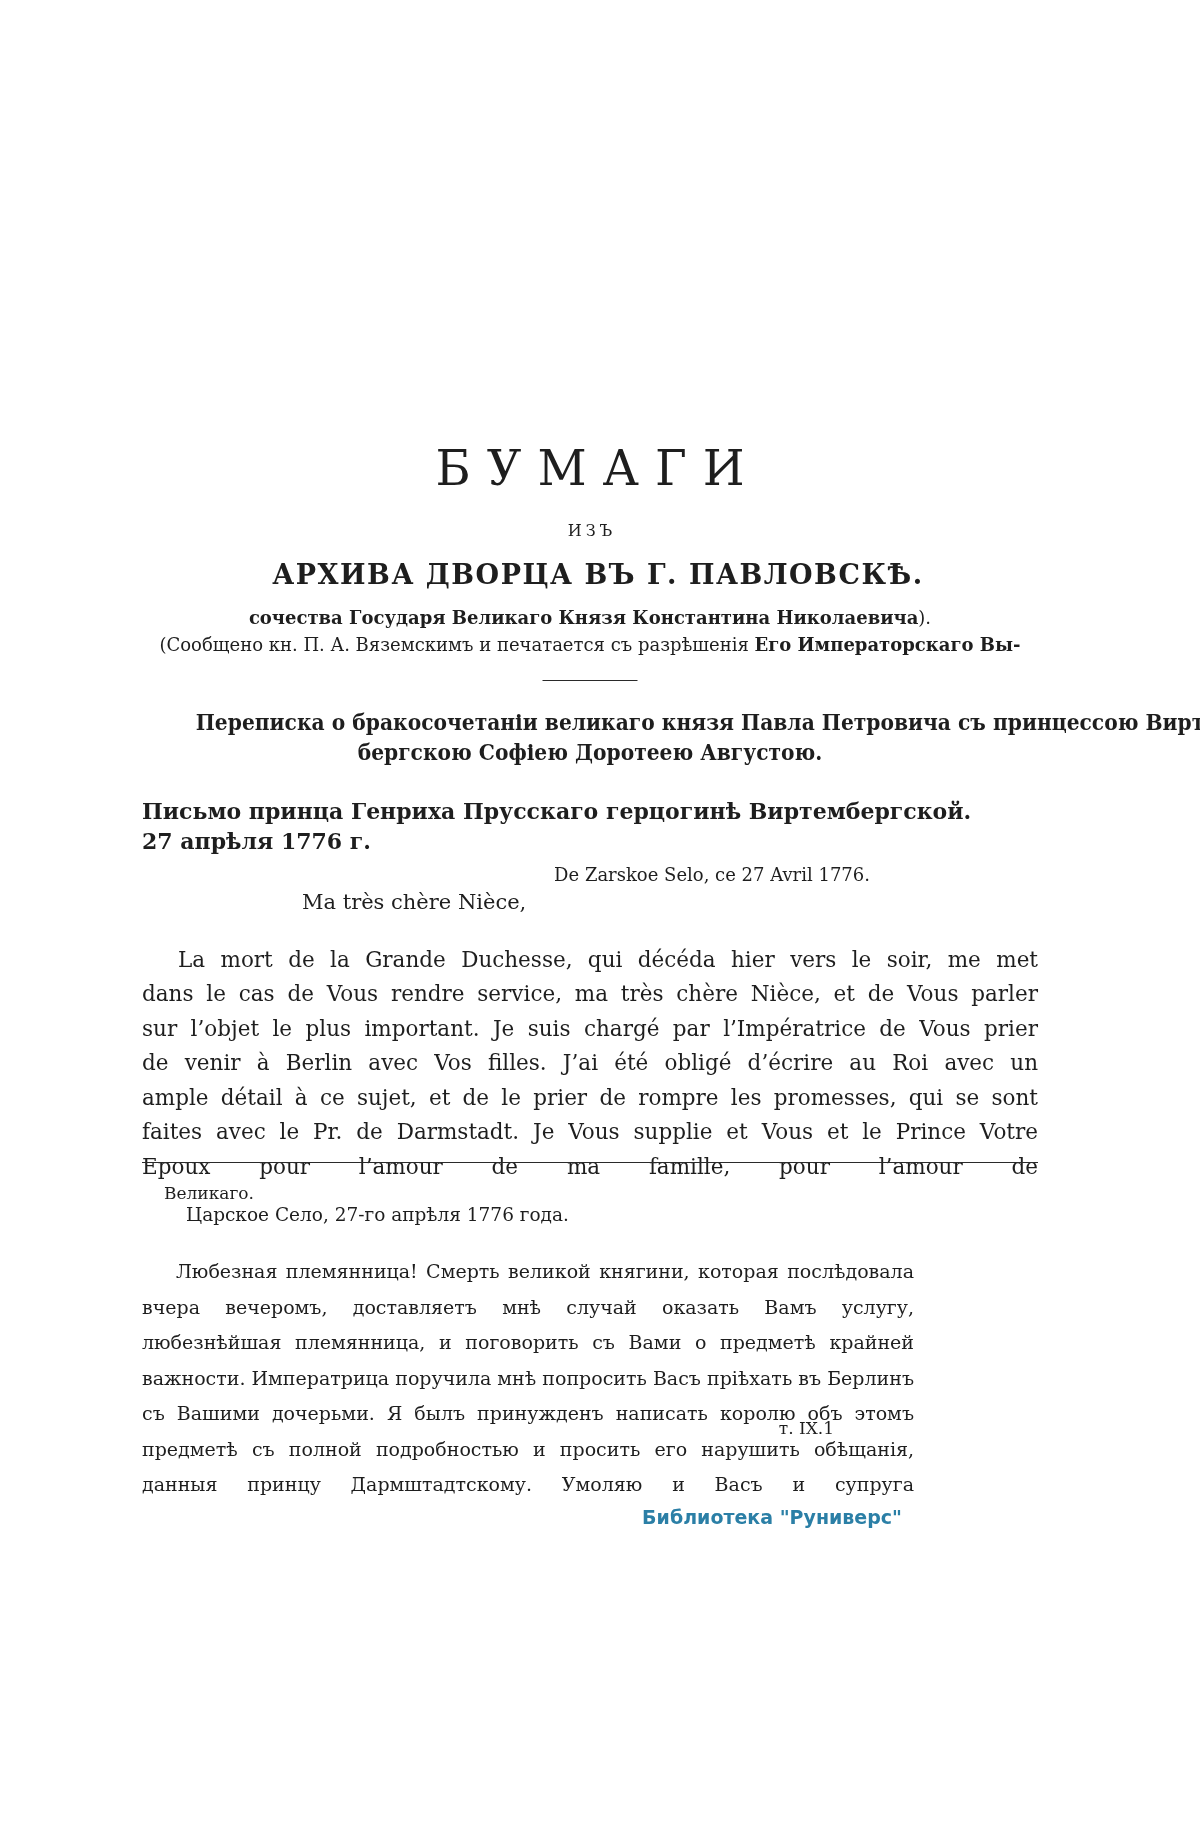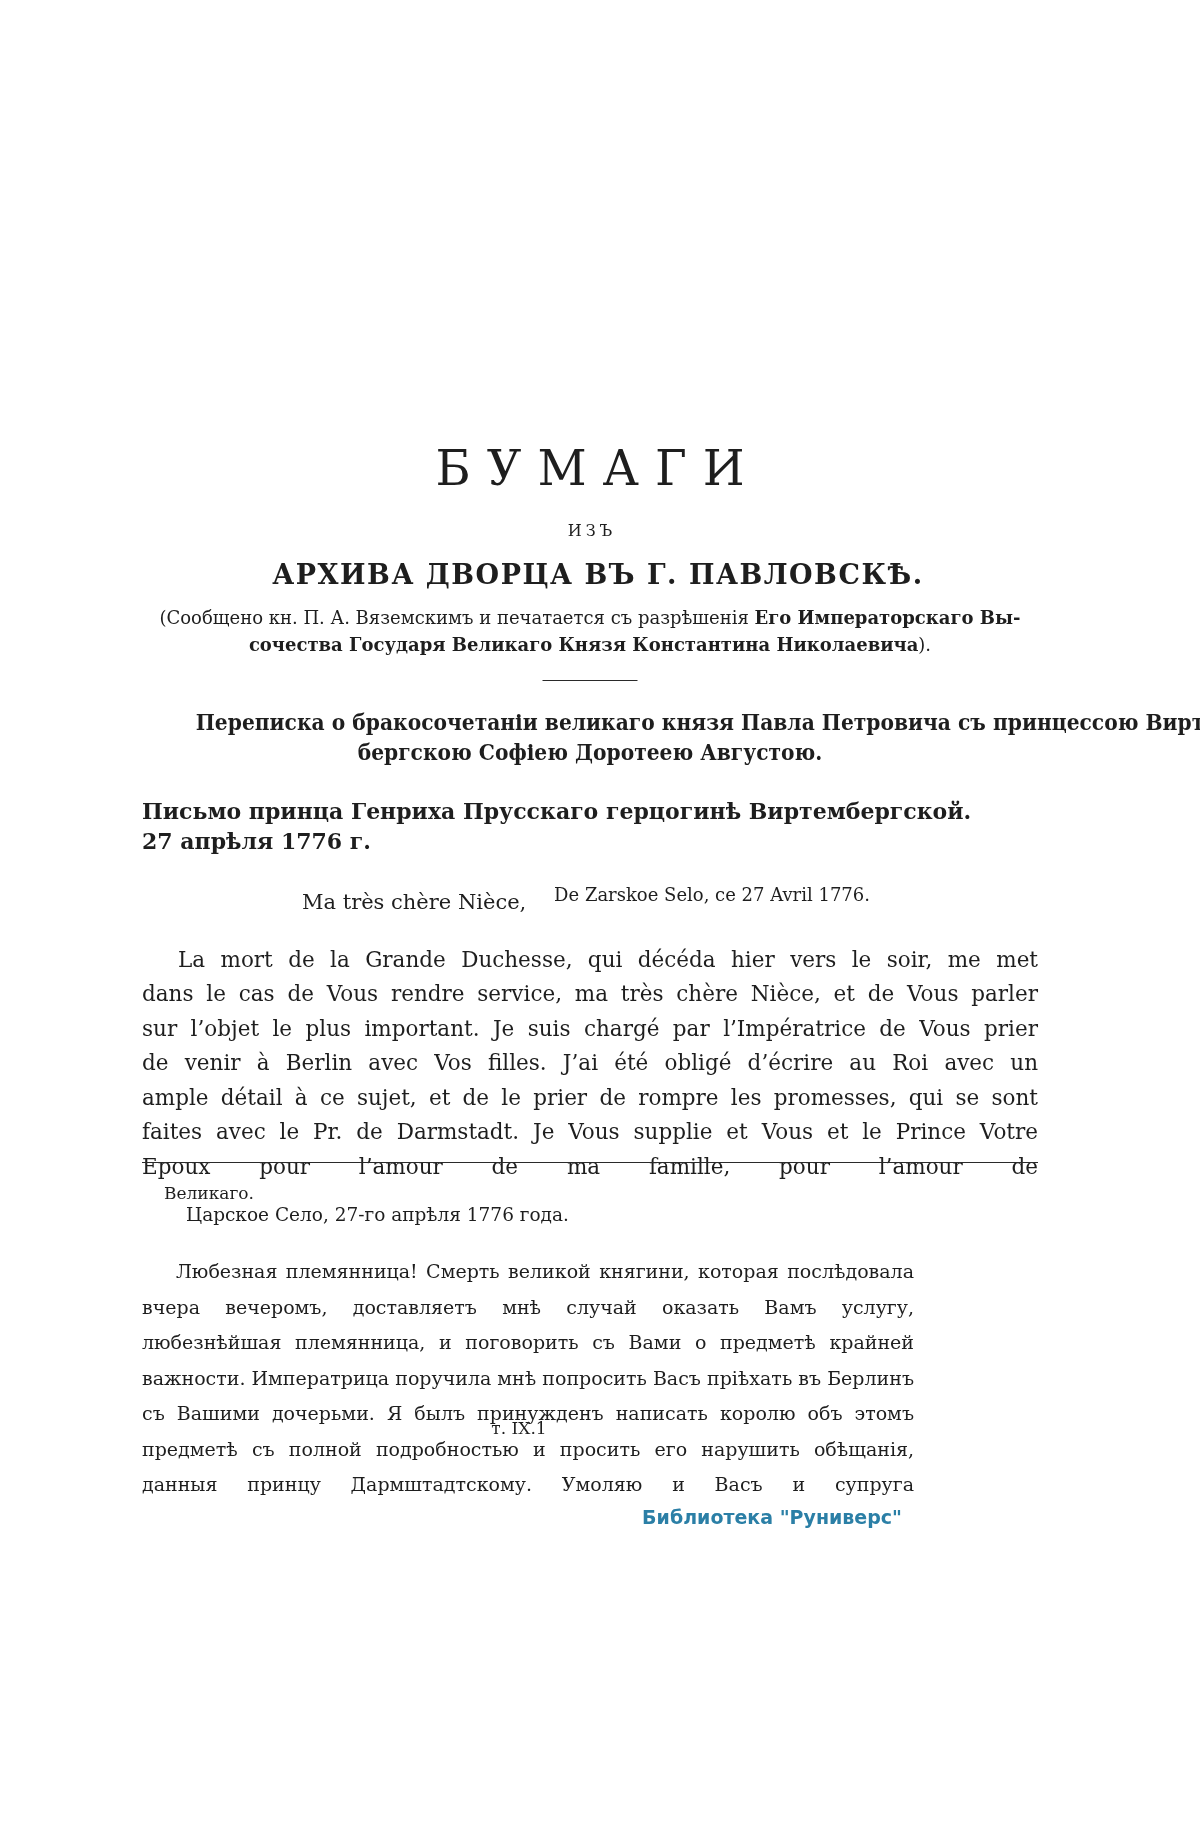--- a/index.html
+++ b/index.html
@@ -98,21 +98,20 @@
     line-height: 30px;
   }
   .dateline {
     position: absolute;
     top: 864px;
     width: 100%;
     box-sizing: border-box;
     text-align: right;
     padding-right: 168px;
     font-size: 18px;
-    margin-top: 20px;
   }
   .salutation {
     position: absolute;
     top: 890px;
     left: 160px;
     font-size: 21px;
   }
   .french-body {
     position: absolute;
     top: 921px;
@@ -158,21 +157,21 @@
     text-align: justify;
     text-align-last: justify;
     text-indent: 34px;
   }
   .footer-row {
     position: absolute;
     top: 1418px;
     left: 62px;
     width: 630px;
     display: flex;
-    justify-content: center;
+    justify-content: flex-end;
     font-size: 17px;
   }
   .watermark {
     position: absolute;
     right: 298px;
     top: 1506px;
     font-family: "DejaVu Sans", "Liberation Sans", sans-serif;
     font-weight: 700;
     font-size: 19px;
     color: #2b7fa6;
@@ -184,22 +183,22 @@
 
 <div class="page">
 
   <h1 class="main-title">БУМАГИ</h1>
 
   <div class="kicker">ИЗЪ</div>
 
   <h2 class="archive-title">АРХИВА ДВОРЦА ВЪ Г. ПАВЛОВСКѢ.</h2>
 
   <div class="attribution">
+    <div><b>сочества Государя Великаго Князя Константина Николаевича</b><span>).</span></div>
     <div><span>(Сообщено кн. П. А. Вяземскимъ и печатается съ разрѣшенія </span><b>Его Императорскаго Вы-</b></div>
-    <div><b>сочества Государя Великаго Князя Константина Николаевича</b><span>).</span></div>
   </div>
 
   <hr class="small-rule">
 
   <div class="section-heading">
     <div class="shline">Переписка о бракосочетаніи великаго князя Павла Петровича съ принцессою Виртем-</div>
     <div class="shline">бергскою Софіею Доротеею Августою.</div>
   </div>
 
   <div class="letter-heading">

